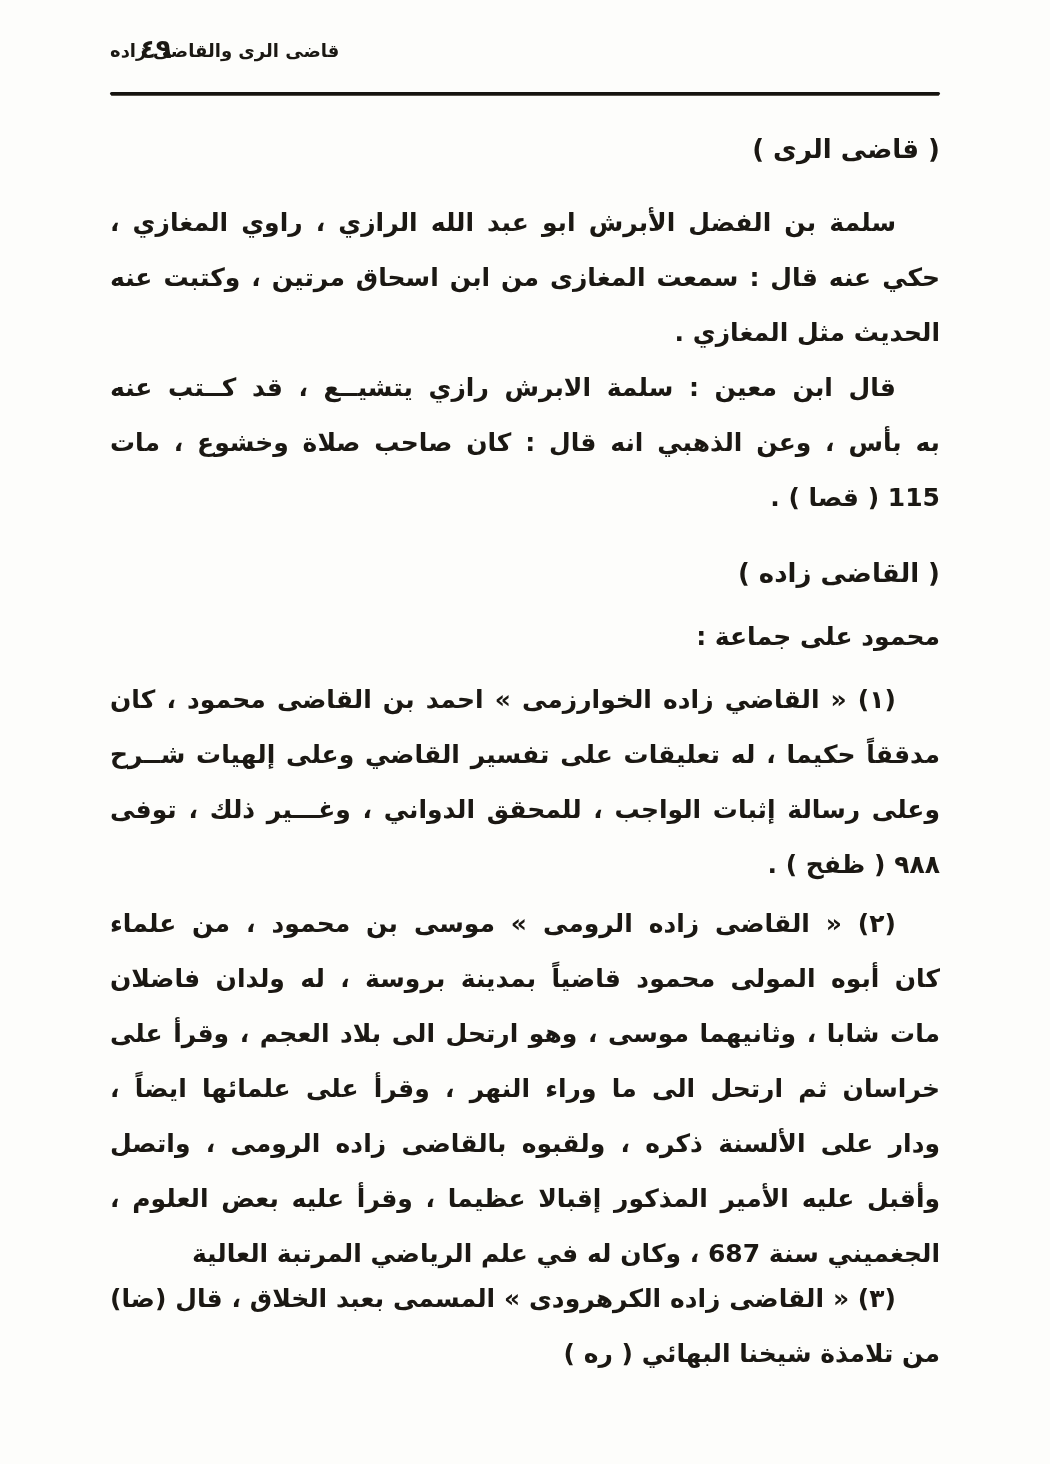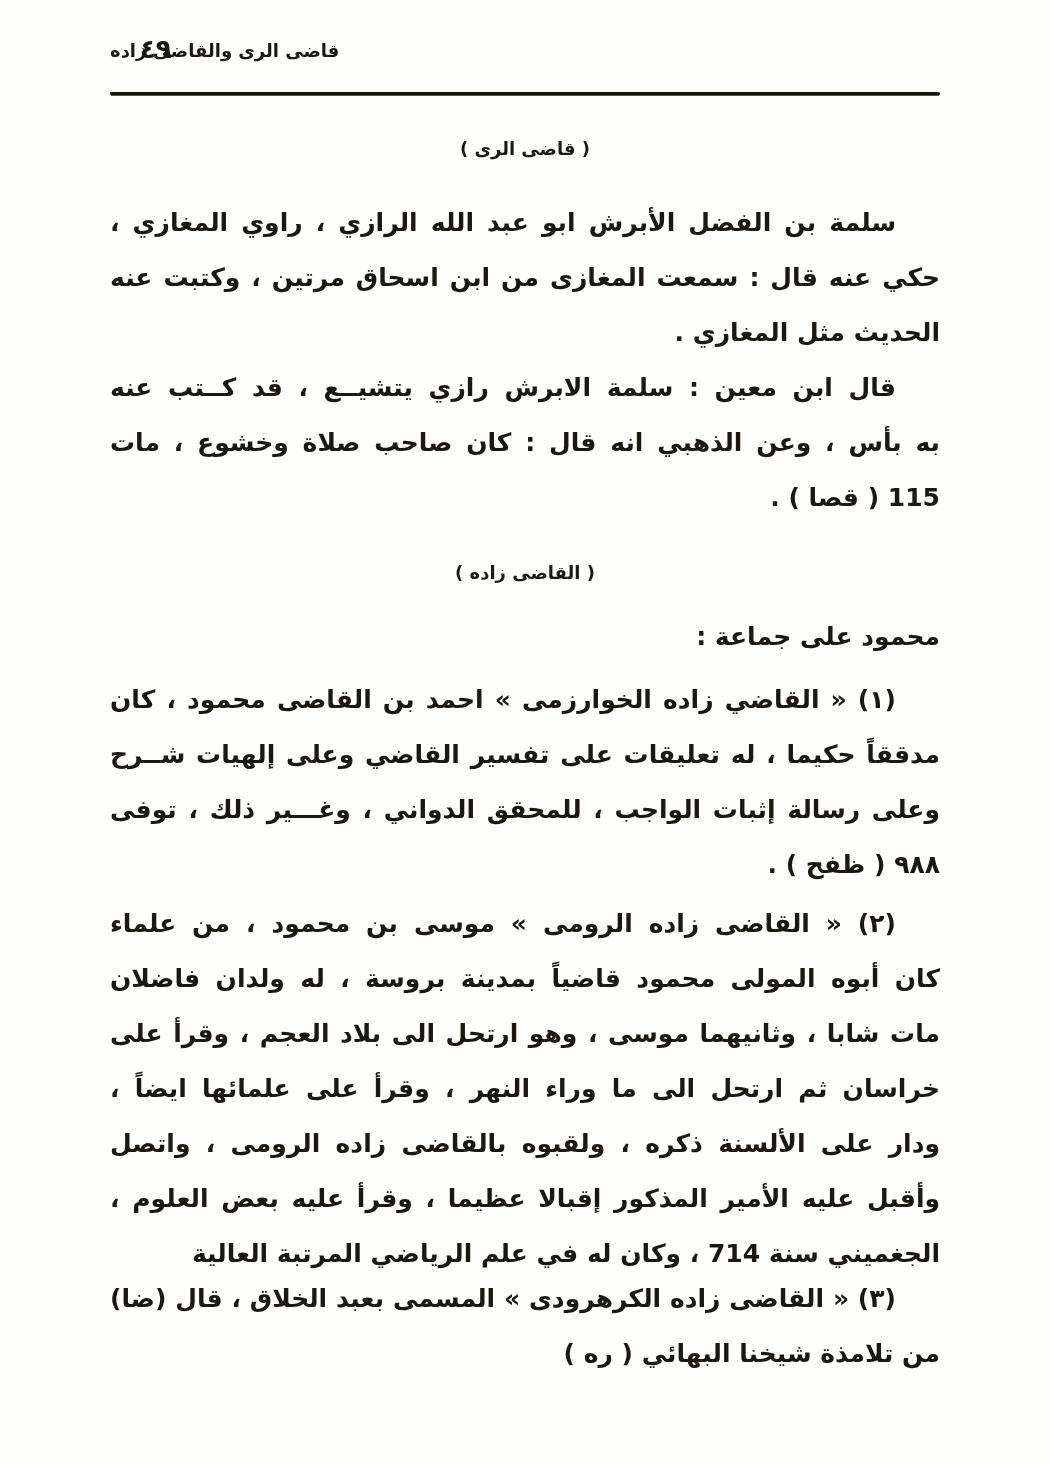--- a/index.html
+++ b/index.html
@@ -46,22 +46,22 @@
     height: 3px;
     background: #161410;
     border-radius: 2px;
     box-shadow: 0 2px 0 -1px #57524a;
   }
   
   .section-heading {
     margin-top: 32px;
     height: 44px;
     line-height: 44px;
-    text-align: center;
-    font-size: 18px;
+    text-align: right;
+    font-size: 26px;
   }
   .section-heading.second {
     margin-top: 26px;
   }
   
   .para {
     margin: 0;
   }
   .para.first-para { margin-top: 24px; }
   .intro-line { margin-top: 14px; }
@@ -130,21 +130,21 @@
       <div class="tline lastline">٩٨٨ ( ظفح ) .</div>
     </div>
 
     <div class="para entry-2">
       <div class="tline justified indent">(٢) « القاضى زاده الرومى » موسى بن محمود ، من علماء القرن التاسع ،</div>
       <div class="tline justified">كان أبوه المولى محمود قاضياً بمدينة بروسة ، له ولدان فاضلان أحدهما محمد وقد</div>
       <div class="tline justified">مات شابا ، وثانيهما موسى ، وهو ارتحل الى بلاد العجم ، وقرأ على مشايخ</div>
       <div class="tline justified">خراسان ثم ارتحل الى ما وراء النهر ، وقرأ على علمائها ايضاً ، فاشتهرت فضائله</div>
       <div class="tline justified">ودار على الألسنة ذكره ، ولقبوه بالقاضى زاده الرومى ، واتصل بخدمة الغ بيك</div>
       <div class="tline justified">وأقبل عليه الأمير المذكور إقبالا عظيما ، وقرأ عليه بعض العلوم ، شرح كتاب</div>
-      <div class="tline lastline">الجغميني سنة 714 ، وكان له في علم الرياضي المرتبة العالية</div>
+      <div class="tline lastline">الجغميني سنة 687 ، وكان له في علم الرياضي المرتبة العالية</div>
     </div>
 
     <div class="para entry-3">
       <div class="tline justified indent">(٣) « القاضى زاده الكرهرودى » المسمى بعبد الخلاق ، قال (ضا) كان</div>
       <div class="tline lastline">من تلامذة شيخنا البهائي ( ره )</div>
     </div>
 
   </div>
 </div>
 

